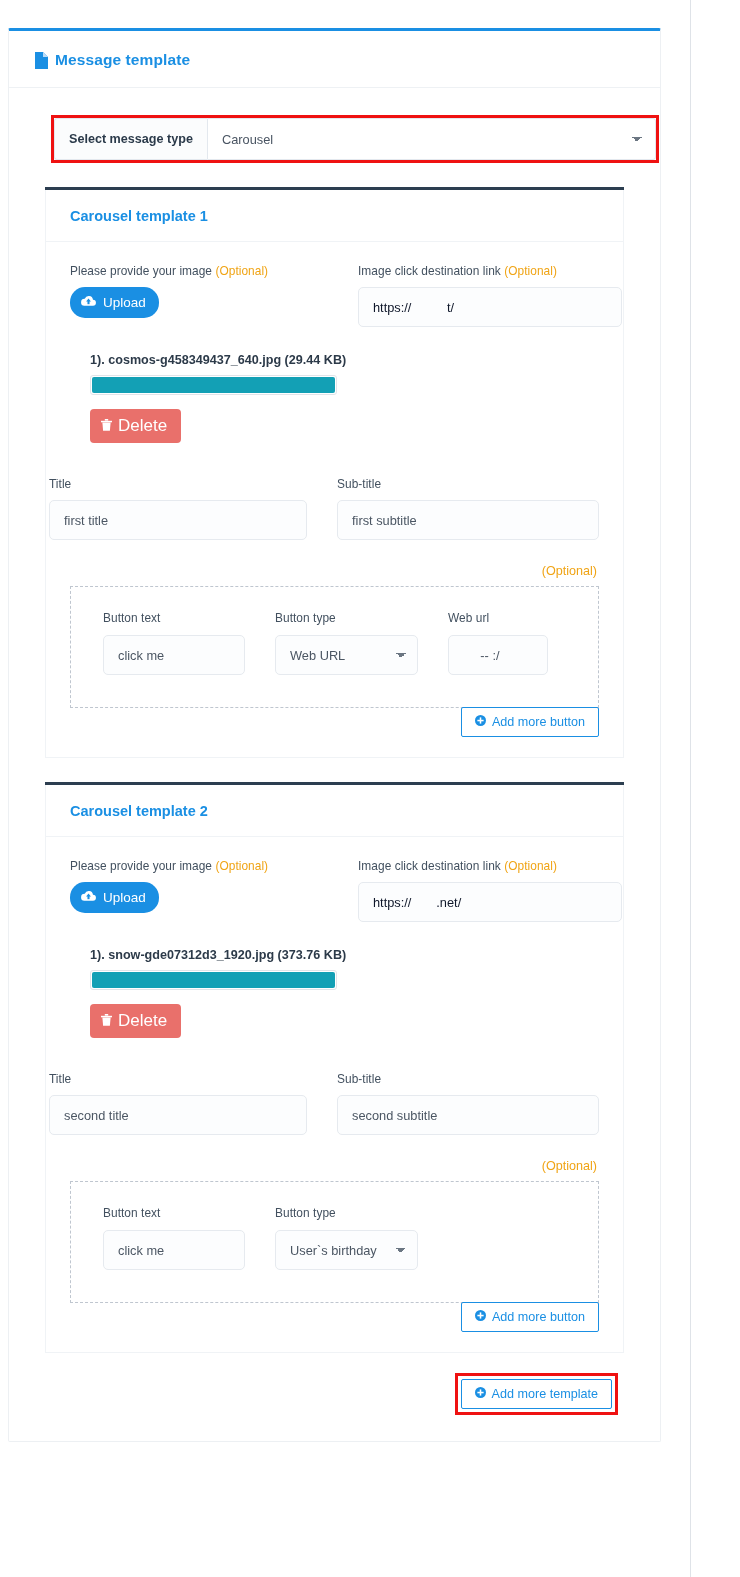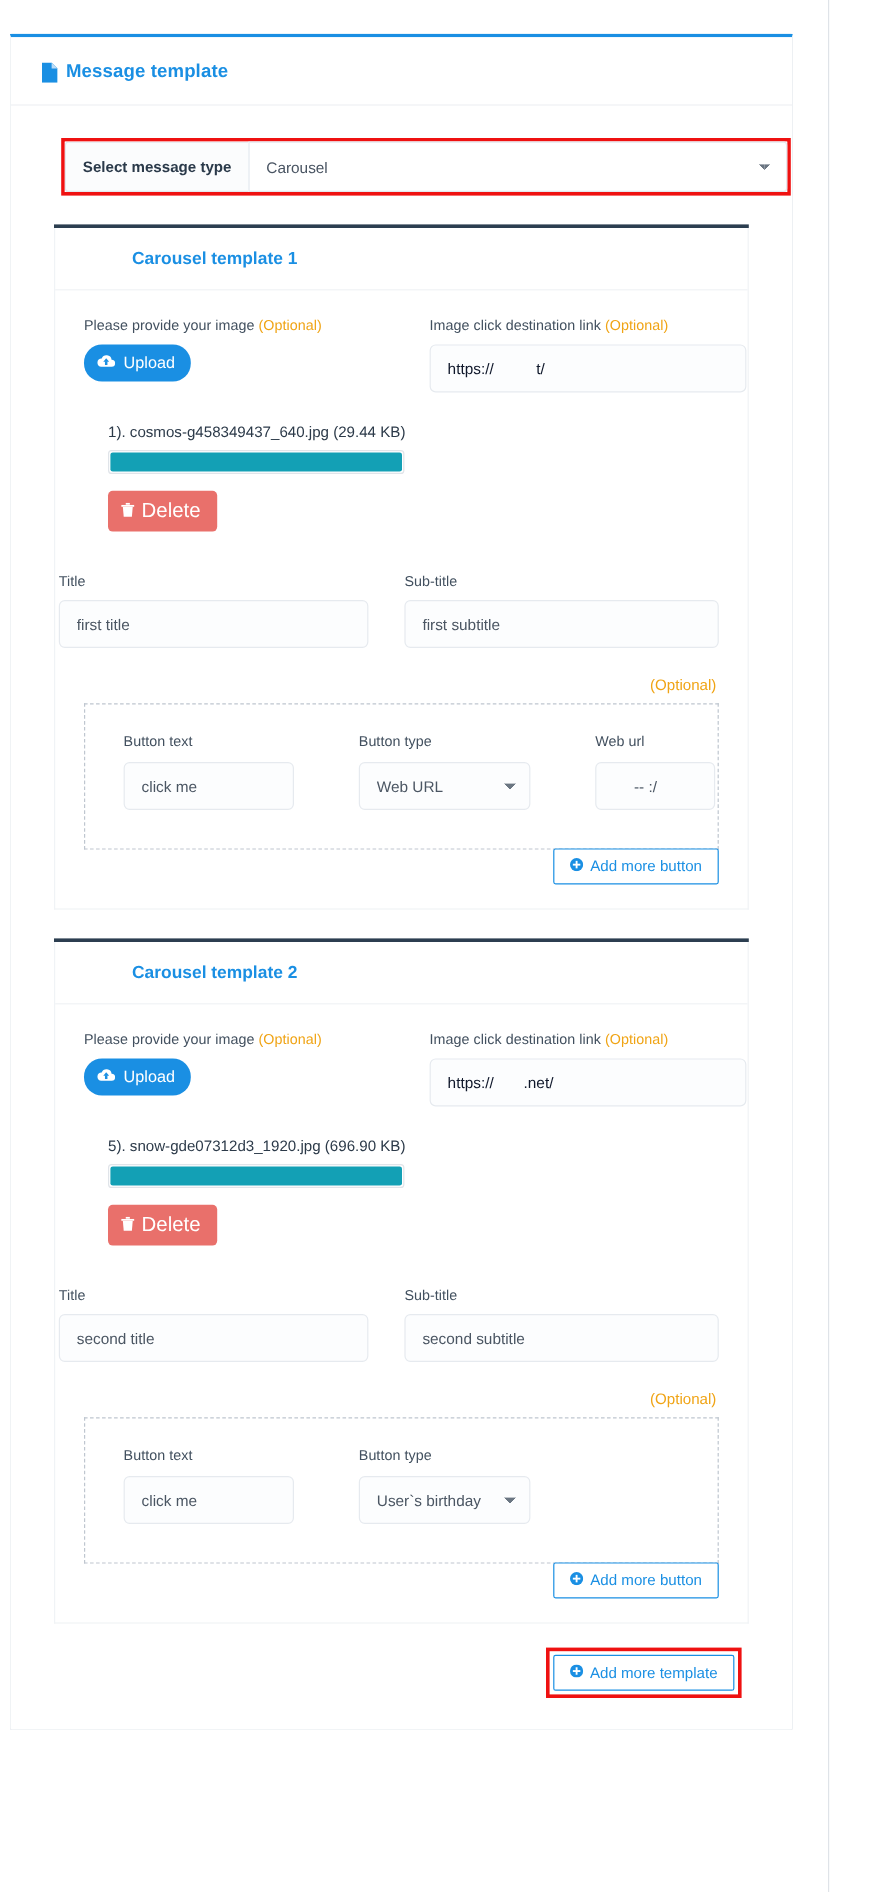--- a/index.html
+++ b/index.html
@@ -107,21 +107,20 @@
     border-top: none;
   }
   .tpl-head {
     padding: 18px 0 17px 24px;
     border-bottom: 1px solid #f0f3f6;
   }
   .tpl-title {
     color: #1a8fe3;
     font-size: 14.5px;
     font-weight: bold;
-    margin-left: 40px;
   }
   .tpl-body { padding: 22px 24px 20px 24px; }
 
   .row2 { display: flex; }
   .col-l { width: 288px; flex: 0 0 auto; }
   .col-r { width: 264px; flex: 0 0 auto; }
 
   .fld-label {
     font-size: 11.9px;
     color: #42505f;
@@ -163,21 +162,21 @@
     font-size: 12.8px;
     color: #4b5663;
     padding: 0 14px;
     font-family: "Liberation Sans", sans-serif;
   }
   .form-text.redacted { color: #0f172a; }
 
   .file-line {
     font-size: 12.6px;
     color: #2c3a49;
-    font-weight: normal;
+    font-weight: bold;
     margin: 26px 0 8px 20px;
   }
   .progress-outer {
     width: 247px;
     height: 20px;
     background: #ffffff;
     border: 1px solid #e0e4e9;
     border-radius: 3px;
     margin-left: 20px;
     padding: 1px;
@@ -199,21 +198,20 @@
     text-align: right;
     font-size: 12.6px;
     color: #f0a415;
     margin: 24px 2px 8px 0;
   }
   .dashed-box {
     border: 1px dashed #bfc6cf;
     padding: 24px 0 32px 32px;
     display: flex;
     align-items: flex-start;
-    gap: 24px;
   }
   .btncol { margin-right: 30px; }
   .btncol .fld-label { margin-bottom: 10px; }
   .inp-btn-text {
     width: 142px; height: 40px;
     border: 1px solid #e6eaef; border-radius: 5px;
     background: #fcfdfe;
     font-size: 12.8px; color: #4b5663; padding: 0 14px;
     font-family: "Liberation Sans", sans-serif;
   }
@@ -411,21 +409,21 @@
           </div>
           <div class="col-r">
             <div class="fld-label">
               <span>Image click destination link</span>
               <span class="opt">(Optional)</span>
             </div>
             <input class="form-text redacted" type="text" value="https://       .net/" style="">
           </div>
         </div>
 
-        <div class="file-line">5). snow-gde07312d3_1920.jpg (696.90 KB)</div>
+        <div class="file-line">1). snow-gde07312d3_1920.jpg (373.76 KB)</div>
         <div class="progress-outer">
           <div class="progress-inner" style="width:100%"></div>
         </div>
         <div class="delete-wrap">
           <button class="btn-delete">
             <span class="trash-ico">
               <svg width="11" height="12" viewBox="0 0 11 12">
                 <rect x="0" y="1.8" width="11" height="1.5" fill="#ffffff"></rect>
                 <rect x="3.8" y="0" width="3.4" height="1.6" fill="#ffffff"></rect>
                 <path d="M1.4 3.6 h8.2 l-.7 8.1 h-6.8 z" fill="#ffffff"></path>

